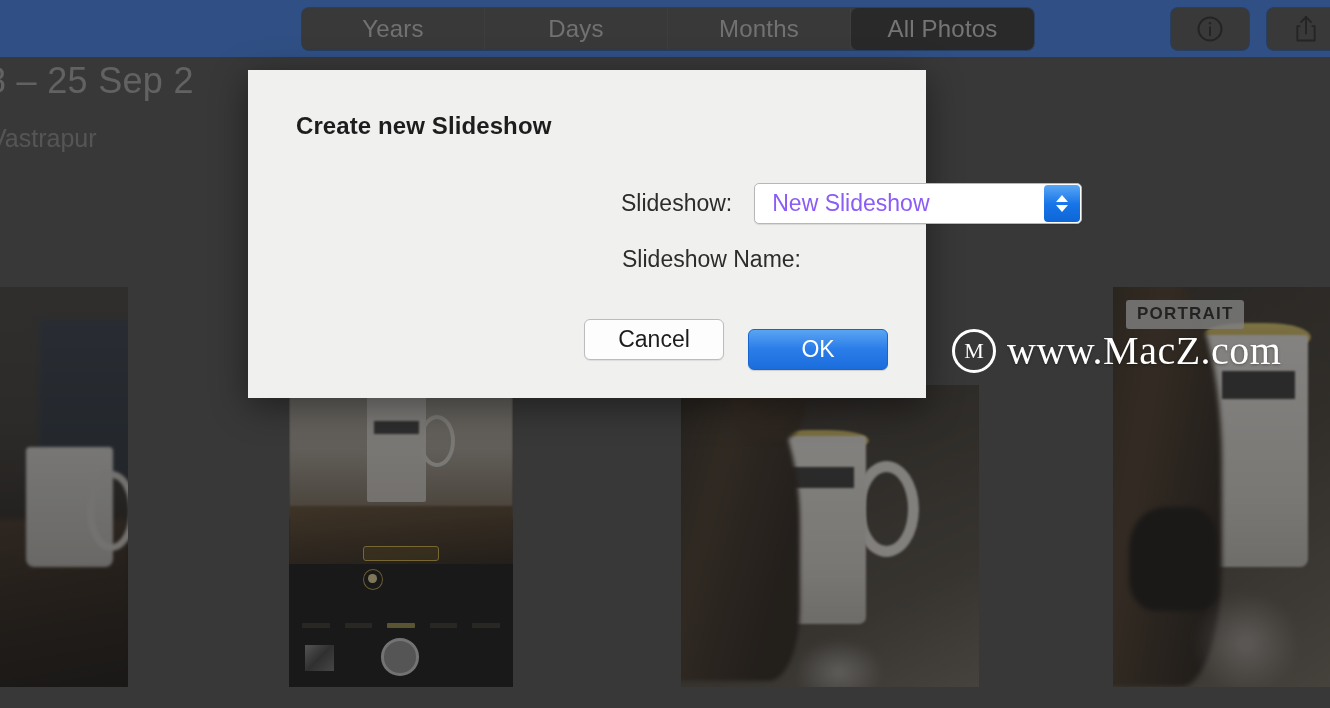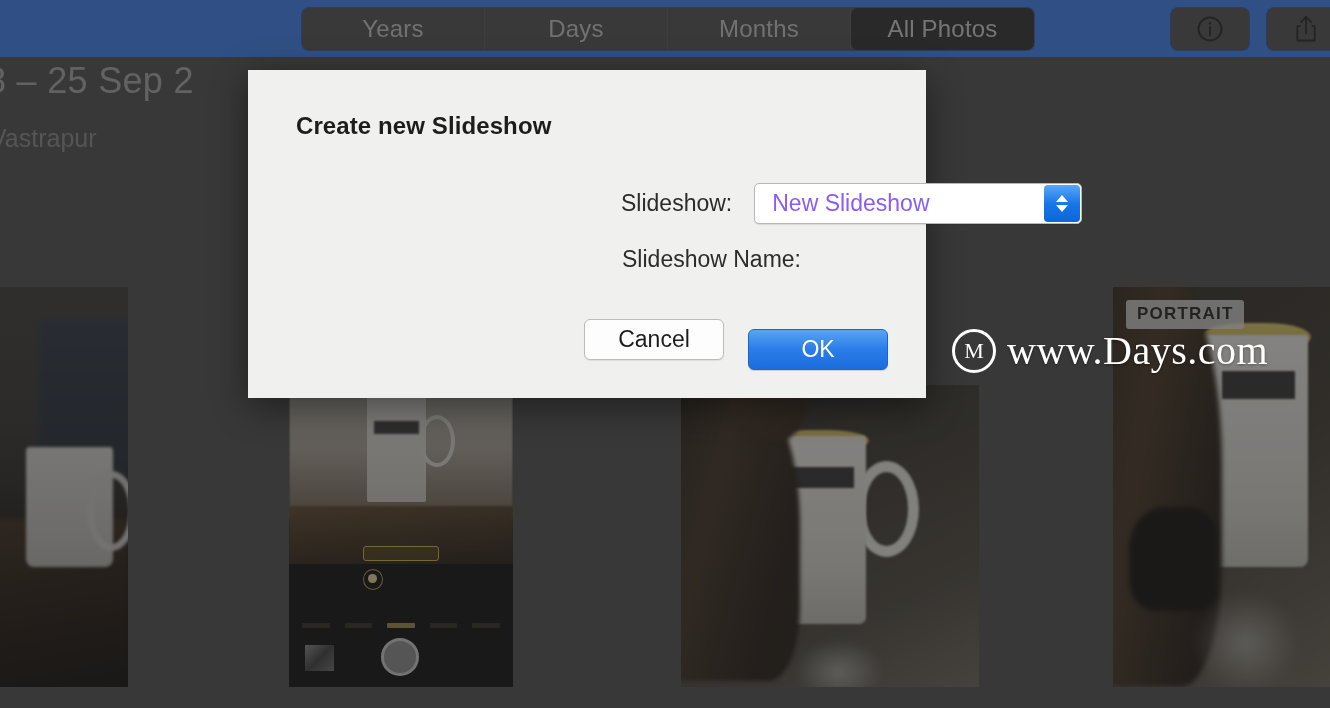--- a/index.html
+++ b/index.html
@@ -548,16 +548,16 @@
     </div>
 
     <div class="btn-row">
       <div class="btn cancel">Cancel</div>
       <div class="btn ok">OK</div>
     </div>
   </div>
 
   <div class="watermark">
     <div class="wm-logo">M</div>
-    <div class="wm-text">www.Days.com</div>
+    <div class="wm-text">www.MacZ.com</div>
   </div>
 
 </div>
 
 </body></html>

